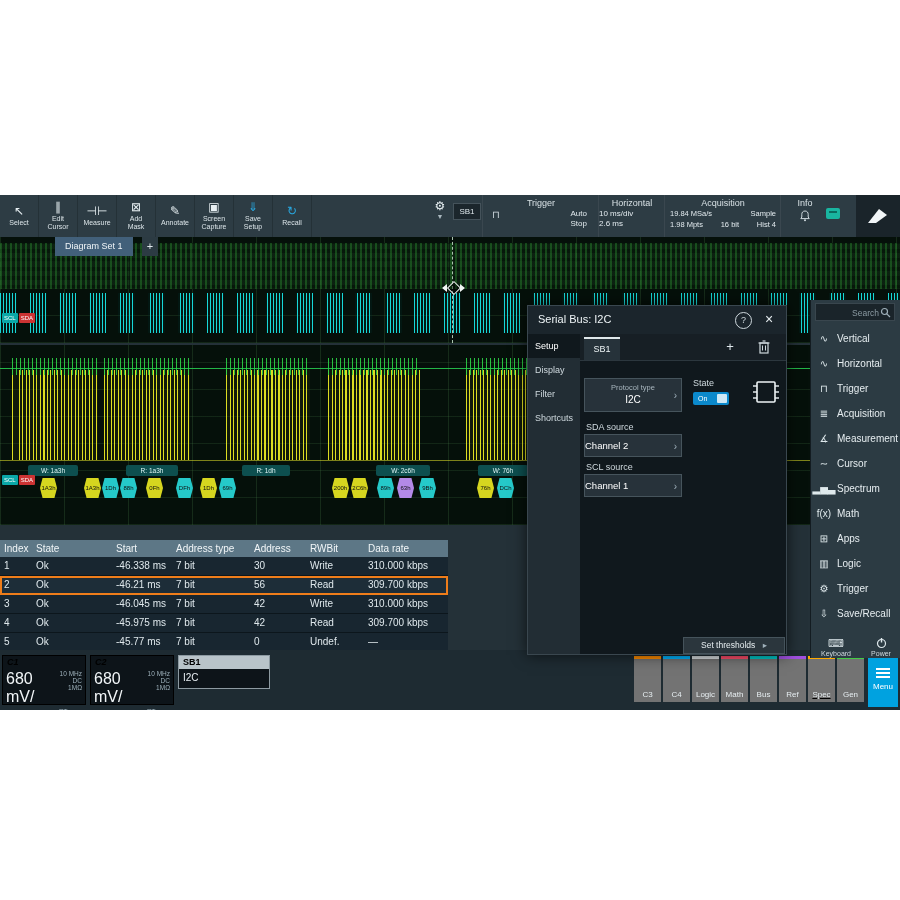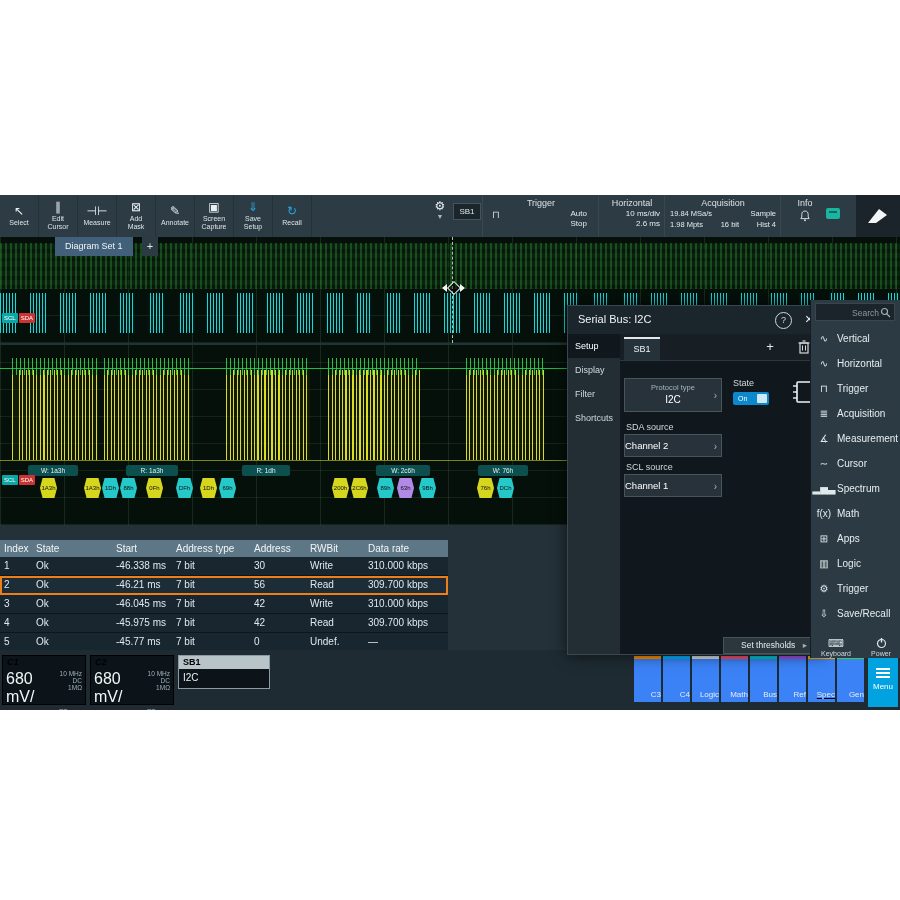--- a/index.html
+++ b/index.html
@@ -17,21 +17,21 @@
   .gear-stack .g1{font-size:12px;line-height:14px;}
   .gear-stack .g2{font-size:7px;line-height:8px;color:#aab8bf;}
   .sb1-chip{position:absolute;left:453px;top:8px;width:26px;height:15px;background:#1b262c;border:1px solid #45535b;color:#dfe8ec;font-size:8px;line-height:15px;text-align:center;}
   .tblk{position:absolute;top:0;height:42px;border-left:1px solid #3a474f;}
   .tblk .ttl{font-size:9px;color:#d7e0e4;text-align:center;margin-top:3px;}
   .blk-trigger{left:482px;width:116px;}
   .trg-row{display:flex;margin-top:1px;}
   .trg-ico{width:26px;text-align:center;color:#cfd9de;font-size:10px;}
   .trg-col{flex:1;padding-right:12px;text-align:right;font-size:8px;color:#e2eaee;line-height:10px;}
   .blk-horizontal{left:598px;width:66px;}
-  .hor-col{text-align:right;padding-right:5px;font-size:8px;color:#e2eaee;line-height:10px;margin-top:1px;}
+  .hor-col{padding-right:5px;font-size:8px;color:#e2eaee;line-height:10px;margin-top:1px;}
   .blk-acquisition{left:664px;width:116px;}
   .acq-row{display:flex;justify-content:space-between;padding:0 5px;font-size:7.5px;color:#e2eaee;line-height:10px;margin-top:1px;}
   .blk-info{left:780px;width:48px;}
   .bell{display:block;margin:2px auto 0;}
   .status-ico{position:absolute;right:60px;top:13px;width:14px;height:11px;background:#19b5a0;border-radius:2px;}
   .status-ico:after{content:"";position:absolute;left:3px;top:3px;right:3px;height:2px;background:#0b6c60;}
   .logo{position:absolute;right:0;top:0;width:44px;height:42px;background:#1a242a;display:flex;align-items:center;justify-content:center;}
 
   
   .wfgrid{background-color:#05100a;
@@ -91,28 +91,28 @@
   .badge .r1{display:flex;justify-content:space-between;padding:1px 3px 0;}
   .badge .scale{font-size:16px;color:#f2f6f8;}
   .badge .tiny{font-size:6.5px;color:#9db0ba;text-align:right;line-height:7px;}
   .badge .r2{display:flex;justify-content:space-between;padding:2px 3px 0;}
   .badge .pos{font-size:8px;color:#e8eef2;margin-left:32px;}
   .badge .probe{font-size:6.5px;color:#9db0ba;}
   .sb1badge{position:absolute;left:178px;top:5px;width:92px;height:34px;background:#0d1419;border:1px solid #8d9aa1;box-sizing:border-box;}
   .sb1badge .hdr{height:13px;background:#b9c4c9;color:#000;font-size:9px;font-weight:bold;line-height:13px;padding-left:4px;}
   .sb1badge .val{font-size:10px;color:#e8eef2;padding:3px 0 0 4px;}
   .cbtns{position:absolute;right:36px;top:6px;display:flex;gap:2px;}
-  .cbtn{width:27px;height:46px;background:#3b82f6;border-top:3px solid #15803d;display:flex;align-items:flex-end;justify-content:flex-end;padding-bottom:3px;box-sizing:border-box;cursor:pointer;}
+  .cbtn{width:27px;height:46px;background:#737373;border-top:3px solid #15803d;display:flex;align-items:flex-end;justify-content:center;padding-bottom:3px;box-sizing:border-box;cursor:pointer;}
   .cbl{font-size:8px;color:#e6edf0;}
   .menu-btn{position:absolute;right:2px;top:2px;width:30px;height:55px;background:#00a2e0;display:flex;flex-direction:column;align-items:center;justify-content:center;gap:4px;cursor:pointer;}
   .hamb{width:14px;height:10px;background:repeating-linear-gradient(0deg,#fff 0 2px,transparent 2px 4px);}
   .menu-btn .ml{font-size:8px;color:#fff;}
 
   
-  .dialog{position:absolute;left:567px;top:110px;width:260px;height:350px;background:#10181d;border:1px solid #3a474f;box-shadow:0 0 14px rgba(0,0,0,.65);z-index:6;box-sizing:border-box;}
+  .dialog{position:absolute;left:527px;top:110px;width:260px;height:350px;background:#10181d;border:1px solid #3a474f;box-shadow:0 0 14px rgba(0,0,0,.65);z-index:6;box-sizing:border-box;}
   .dlg-title{position:absolute;left:0;top:0;right:0;height:28px;background:#1b252c;border-bottom:1px solid #0a1013;}
   .dlg-title .tt{position:absolute;left:10px;top:7px;font-size:11px;color:#eef4f6;}
   .help-btn{position:absolute;right:34px;top:6px;width:15px;height:15px;border:1px solid #cfd9de;border-radius:50%;color:#cfd9de;font-size:9px;line-height:15px;text-align:center;cursor:pointer;}
   .close-btn{position:absolute;right:8px;top:4px;width:18px;height:18px;color:#e6edf0;font-size:14px;line-height:18px;text-align:center;cursor:pointer;}
   .dlg-rail{position:absolute;left:0;top:28px;bottom:0;width:52px;background:#222d34;}
   .dtab{height:24px;line-height:24px;padding-left:7px;font-size:9px;color:#cfd9de;cursor:pointer;}
   .dtab.active{background:#10181d;color:#ffffff;}
   .dlg-content{position:absolute;left:52px;top:28px;right:0;bottom:0;}
   .subtab-row{position:absolute;left:0;top:0;right:0;height:26px;background:#171f25;border-bottom:1px solid #2c373e;}
   .subtab{position:absolute;left:4px;top:3px;width:36px;height:23px;background:#26323a;border-top:2px solid #dfe7ea;color:#eef4f6;font-size:9px;line-height:21px;text-align:center;box-sizing:border-box;cursor:pointer;}

